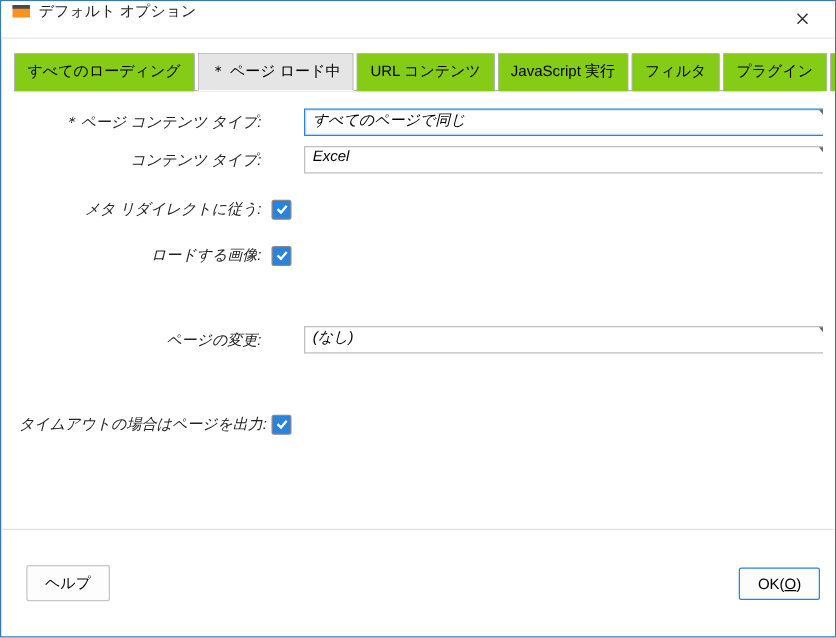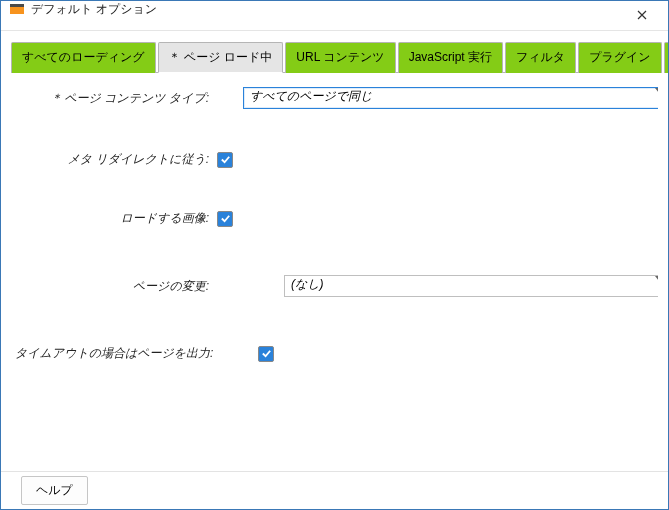--- a/index.html
+++ b/index.html
@@ -15,34 +15,34 @@
 
 .tabs { display:flex; border-bottom:1px solid #b5b5b5; }
 .tab { border:1px solid #b5b5b5; border-bottom:none; padding:6px 10px; margin-right:2px; background:#84cc16; cursor:pointer; border-radius:2px 2px 0 0; position:relative; top:1px; white-space:nowrap; }
 .tab.active { background:#e5e5e5; border-bottom:1px solid #fff; }
 
 .pane { flex:1; overflow:hidden; position:relative; }
 .scrollhost { position:absolute; inset:0; overflow-y:auto; padding-right:4px; }
 .form { padding: 14px 12px 8px 4px; }
 
 .row { display:flex; align-items:center; margin-bottom: 8px; font-style: italic; }
-.row.spaced { margin-top: 42px; }
-.row.spaced2 { margin-top: 48px; gap: 41px; }
+.row.spaced { margin-top: 20px; }
+.row.spaced2 { margin-top: 48px; }
 .label { width: 200px; text-align:right; padding-right:6px; color:#222; white-space:nowrap; }
 .star { color:#222; padding-right:2px; }
 .control { flex:1; }
 .select { width:100%; border:1px solid #bfbfbf; background:#fff; height:22px; display:flex; align-items:flex-start; justify-content:space-between; padding:0 6px; cursor:pointer;margin-left:28px; }
 .select.hl { border:1px solid #2a82da; box-shadow:0 0 0 1px rgba(42,130,218,.15) inset; }
 .select .caret { width:0; height:0; border-left:4px solid transparent; border-right:4px solid transparent; border-top:5px solid #666; }
 
 .chk { width:16px; height:16px; border:1px solid #888; border-radius:2px; background:#2a82da; display:flex; align-items:center; justify-content:center; cursor:pointer; }
 .chk svg { width:11px; height:11px; }
 .chk-ctl { margin-left:2px; }
 
-.footer { border-top:1px solid #e3e3e3; padding:4px 12px; display:flex; align-items:center; }
+.footer { border-top:1px solid #e3e3e3; padding:28px 12px; display:flex; align-items:center; }
 .footer .spacer { flex:1; }
 .btn { border:1px solid #c6c6c6; background:#fdfdfd; padding:5px 14px; cursor:pointer; border-radius:2px; margin-left:8px; white-space:nowrap; }
 .btn.primary { border:1px solid #2a82da; }
 .u { text-decoration: underline; }
 
 
 .scrollhost::-webkit-scrollbar { width:10px; }
 .scrollhost::-webkit-scrollbar-thumb { background:#c9c9c9; }
 .scrollhost::-webkit-scrollbar-track { background:#f1f1f1; }
 </style>
@@ -84,20 +84,29 @@
             <span class="star">＊</span><span>ページ コンテンツ タイプ:</span>
           </div>
           <div class="control">
             <div class="select hl">
               <span>すべてのページで同じ</span>
               <span class="caret"></span>
             </div>
           </div>
         </div>
 
+        <div class="row">
+          <div class="label">コンテンツ タイプ:</div>
+          <div class="control">
+            <div class="select">
+              <span>Excel</span>
+              <span class="caret"></span>
+            </div>
+          </div>
+        </div>
 
         <div class="row spaced">
           <div class="label">メタ リダイレクトに従う:</div>
           <div class="control chk-ctl">
             <div class="chk">
               <svg viewBox="0 0 12 12">
                   <path d="M2 6 L5 9 L10 3" stroke="#fff" stroke-width="2" fill="none"></path>
                 </svg>
             </div>
           </div>
@@ -137,13 +146,14 @@
         </div>
 
       </div>
     </div>
   </div>
 </div>
 
 <div class="footer">
   <div class="btn">ヘルプ</div>
   <div class="spacer"></div>
+  <div class="btn primary"><span>OK(</span><span class="u">O</span><span>)</span></div>
 </div>
 
 </body></html>

